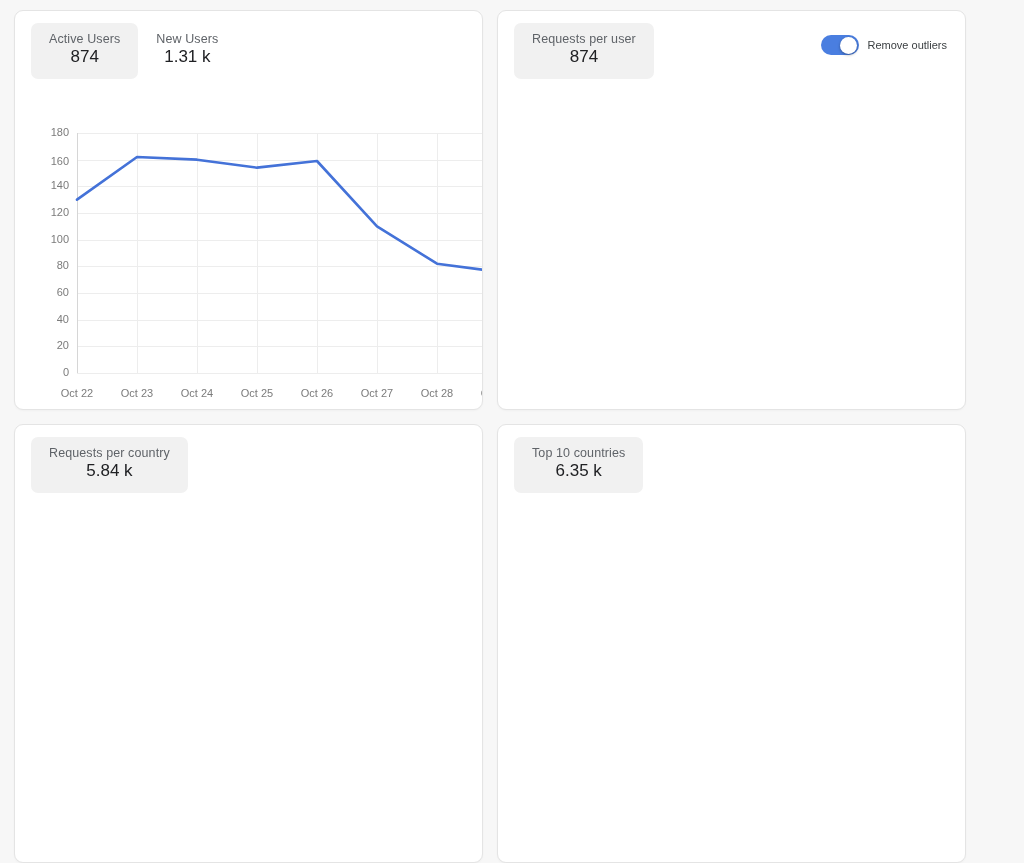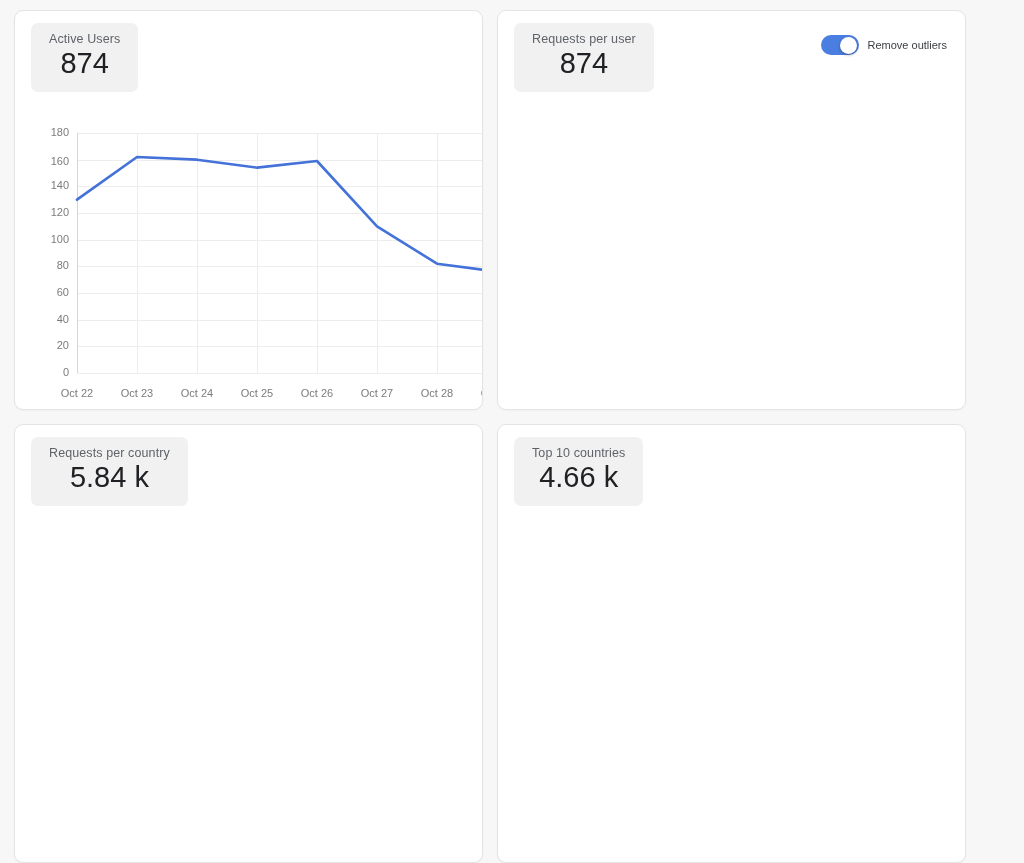--- a/index.html
+++ b/index.html
@@ -31,21 +31,21 @@
     padding: 9px 18px 12px 18px;
     border-radius: 7px;
     text-align: center;
   }
   .chip.filled { background: #f1f1f1; }
   .chip-label {
     font-size: 12.5px; color: #5f6368; letter-spacing: .1px;
     white-space: nowrap;
   }
   .chip-value {
-    font-size: 29px; color: #202124; font-weight: 400;
+    font-size: 17px; color: #202124; font-weight: 400;
     margin-top: 1px; white-space: nowrap;
   }
   
   .toggle-wrap {
     position: absolute; top: 24px; right: 18px;
     display: flex; align-items: center; gap: 9px;
   }
   .switch {
     width: 38px; height: 20px; border-radius: 11px;
     background: #4a7ee0; position: relative; cursor: pointer;
@@ -72,20 +72,24 @@
 </head>
 <body>
 
 <div class="dashboard">
 
   <div class="card">
     <div class="chip-row">
       <div class="chip filled">
         <div class="chip-label">Active Users</div>
         <div class="chip-value">874</div>
+      </div>
+      <div class="chip">
+        <div class="chip-label">New Users</div>
+        <div class="chip-value">1.31 k</div>
       </div>
     </div>
     <div class="plot" id="line-plot">
         <div class="gridline" style="left: 0px; top: 240px; width: 420px;"></div>
         <div class="ytick" style="right: 428px; top: 233px;">0</div>
         <div class="gridline" style="left: 0px; top: 213.333px; width: 420px;"></div>
         <div class="ytick" style="right: 428px; top: 206.333px;">20</div>
         <div class="gridline" style="left: 0px; top: 186.667px; width: 420px;"></div>
         <div class="ytick" style="right: 428px; top: 179.667px;">40</div>
         <div class="gridline" style="left: 0px; top: 160px; width: 420px;"></div>
@@ -146,19 +150,19 @@
         <div class="chip-value">5.84 k</div>
       </div>
     </div>
 
   </div>
 
   <div class="card">
     <div class="chip-row">
       <div class="chip filled">
         <div class="chip-label">Top 10 countries</div>
-        <div class="chip-value">4.66 k</div>
+        <div class="chip-value">6.35 k</div>
       </div>
     </div>
 
   </div>
 
 </div>
 
 </body></html>

